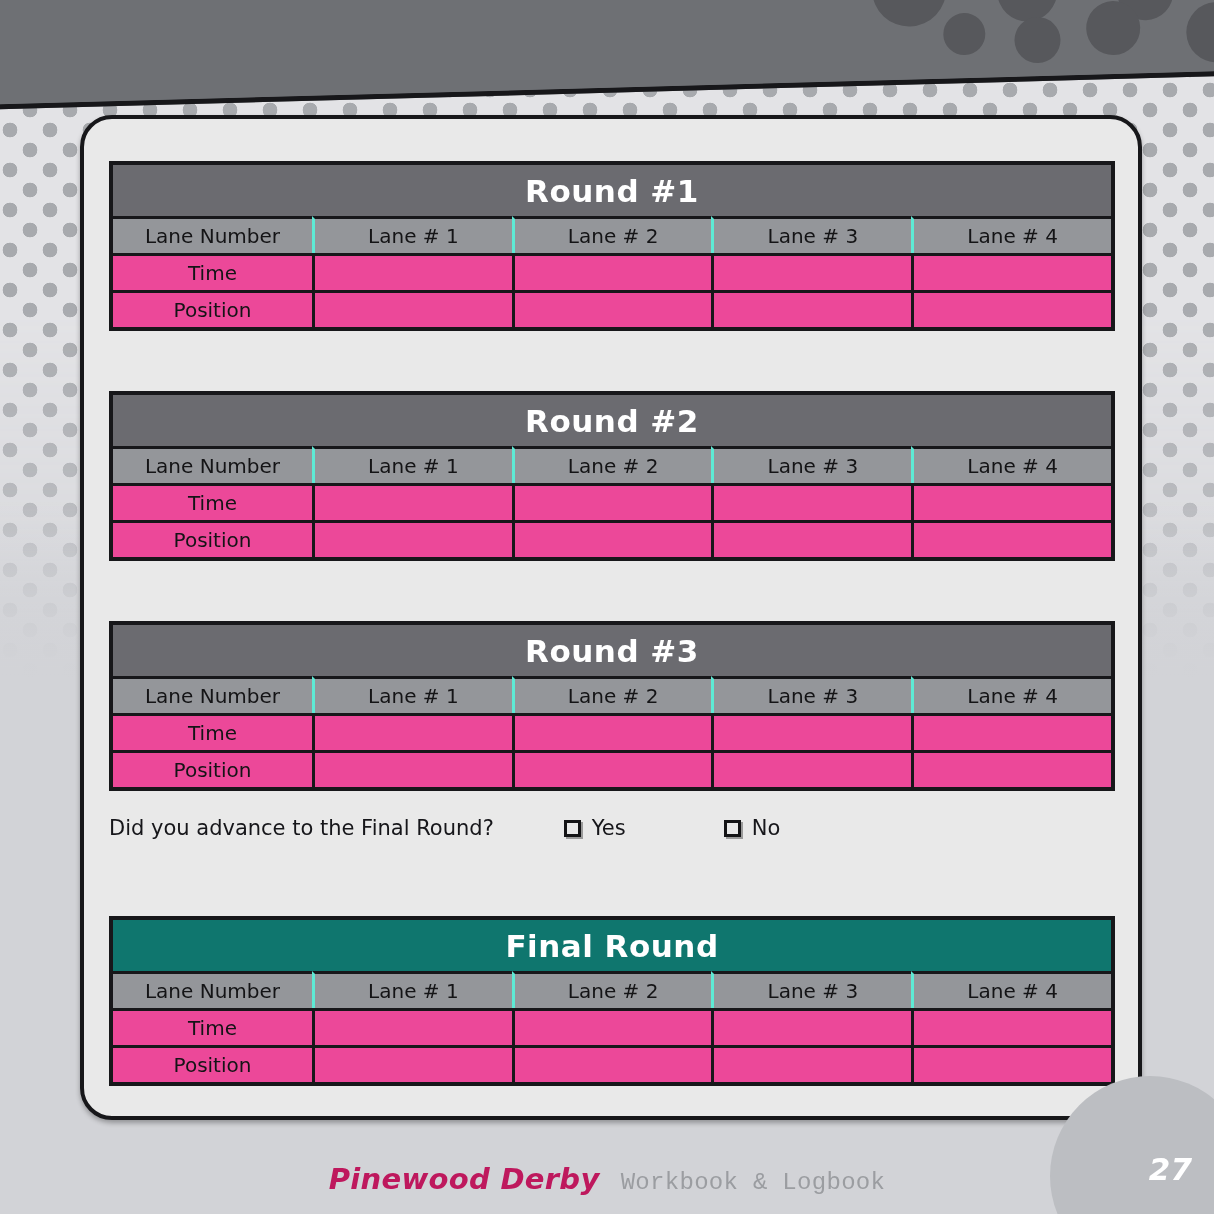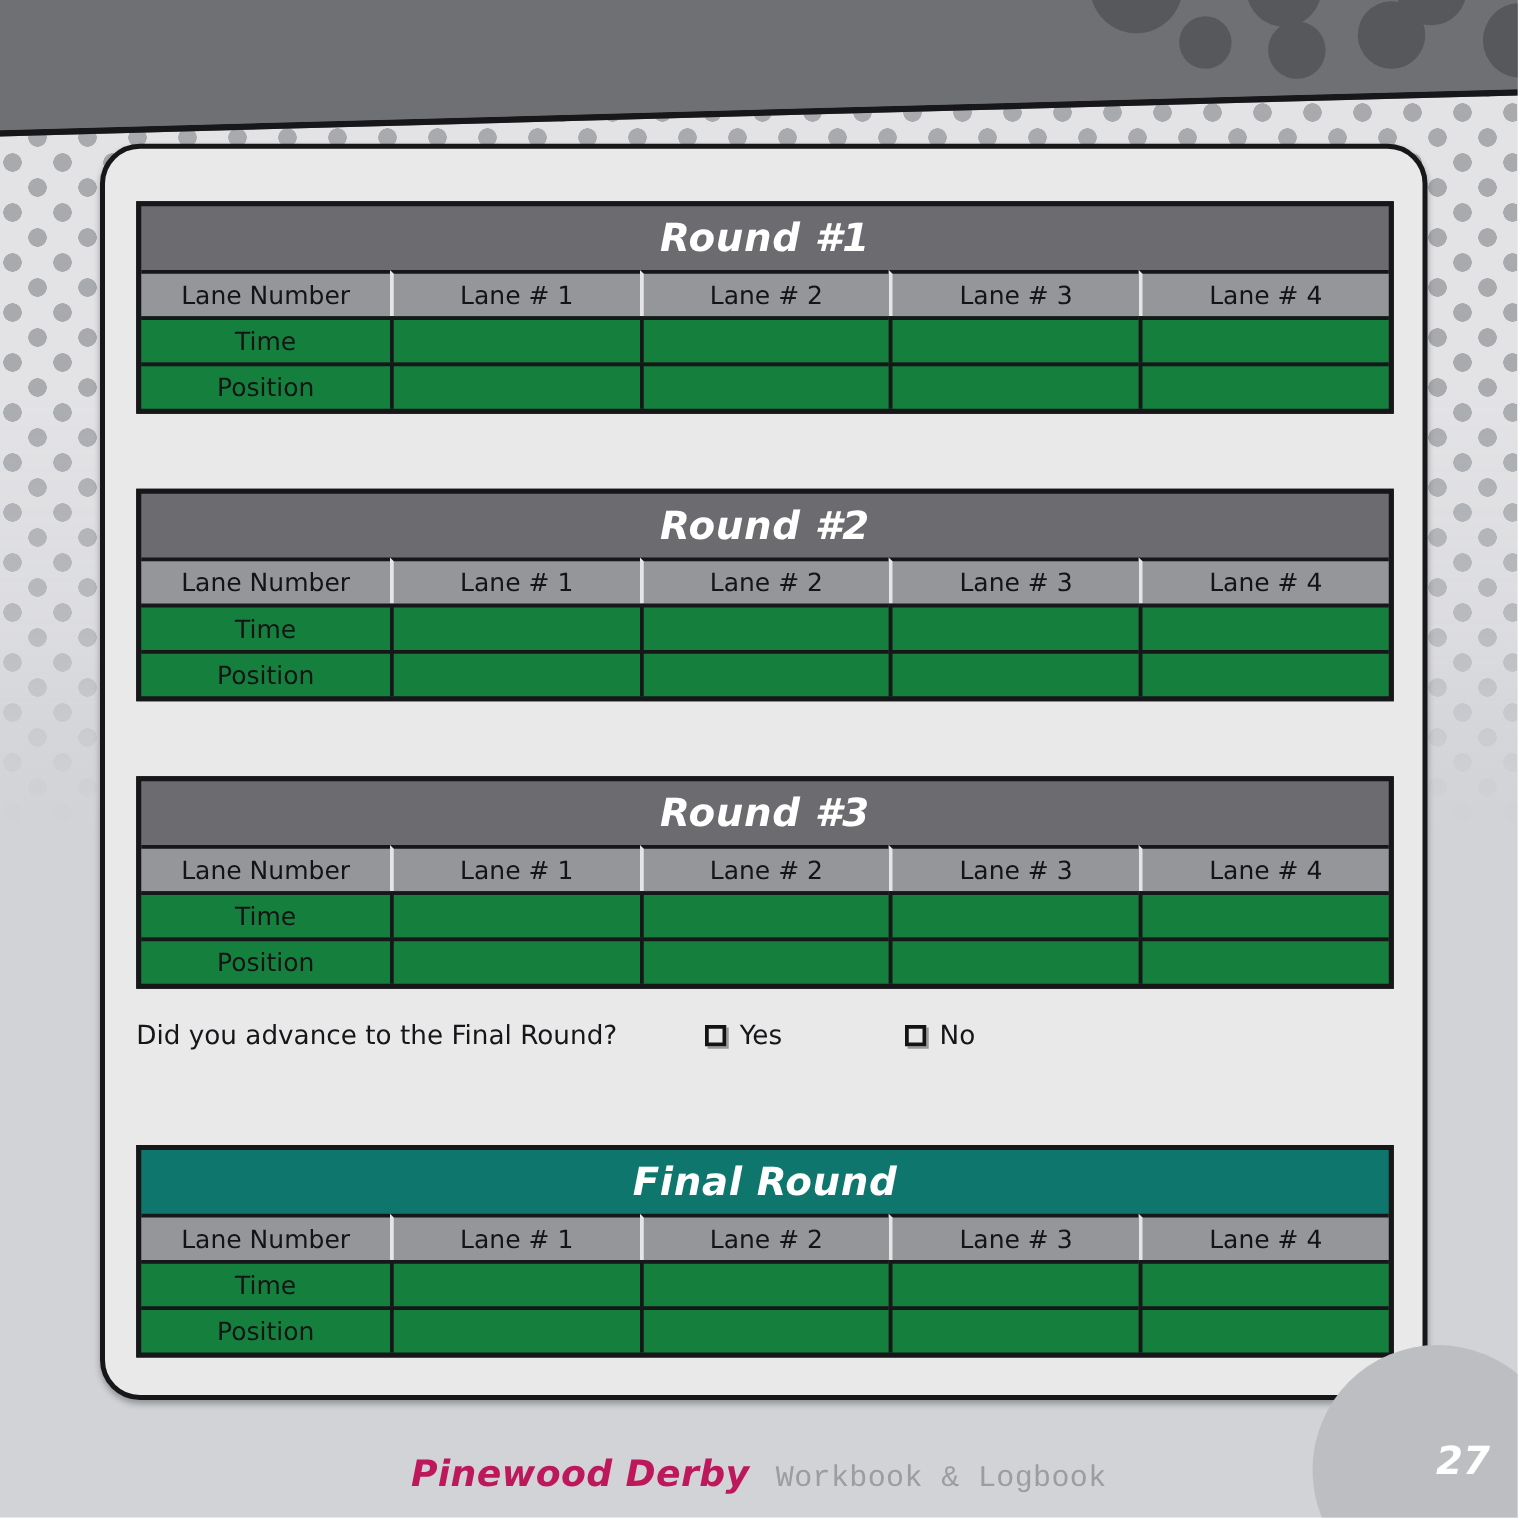--- a/index.html
+++ b/index.html
@@ -97,41 +97,40 @@
   }
   .round-title-row td {
     height: 51px;
     background: #6b6b70;
     color: #ffffff;
     text-align: center;
     vertical-align: middle;
     font-family: "DejaVu Sans", sans-serif;
     font-size: 31px;
     font-weight: bold;
-    font-style: italic;
     letter-spacing: 0.5px;
   }
   .round-title-row.final td {
     background: #0f766e;
   }
   .col-head-row td {
     height: 37px;
     background: #94969a;
     color: #141416;
     text-align: center;
     vertical-align: middle;
     font-size: 20px;
     border-top: 3px solid #17171a;
-    border-left: 3px solid #e5e5e5;
+    border-left: 3px solid #5eead4;
   }
   .col-head-row td:first-child { border-left: none; }
 
   .data-row td {
     height: 37px;
-    background: #15803d;
+    background: #ec4899;
     color: #141416;
     text-align: center;
     vertical-align: middle;
     font-size: 20px;
     border-top: 3px solid #17171a;
     border-left: 3px solid #17171a;
   }
   .data-row td:first-child { border-left: none; }
 
   .c-label { width: 200px; margin-top: 32px; }

